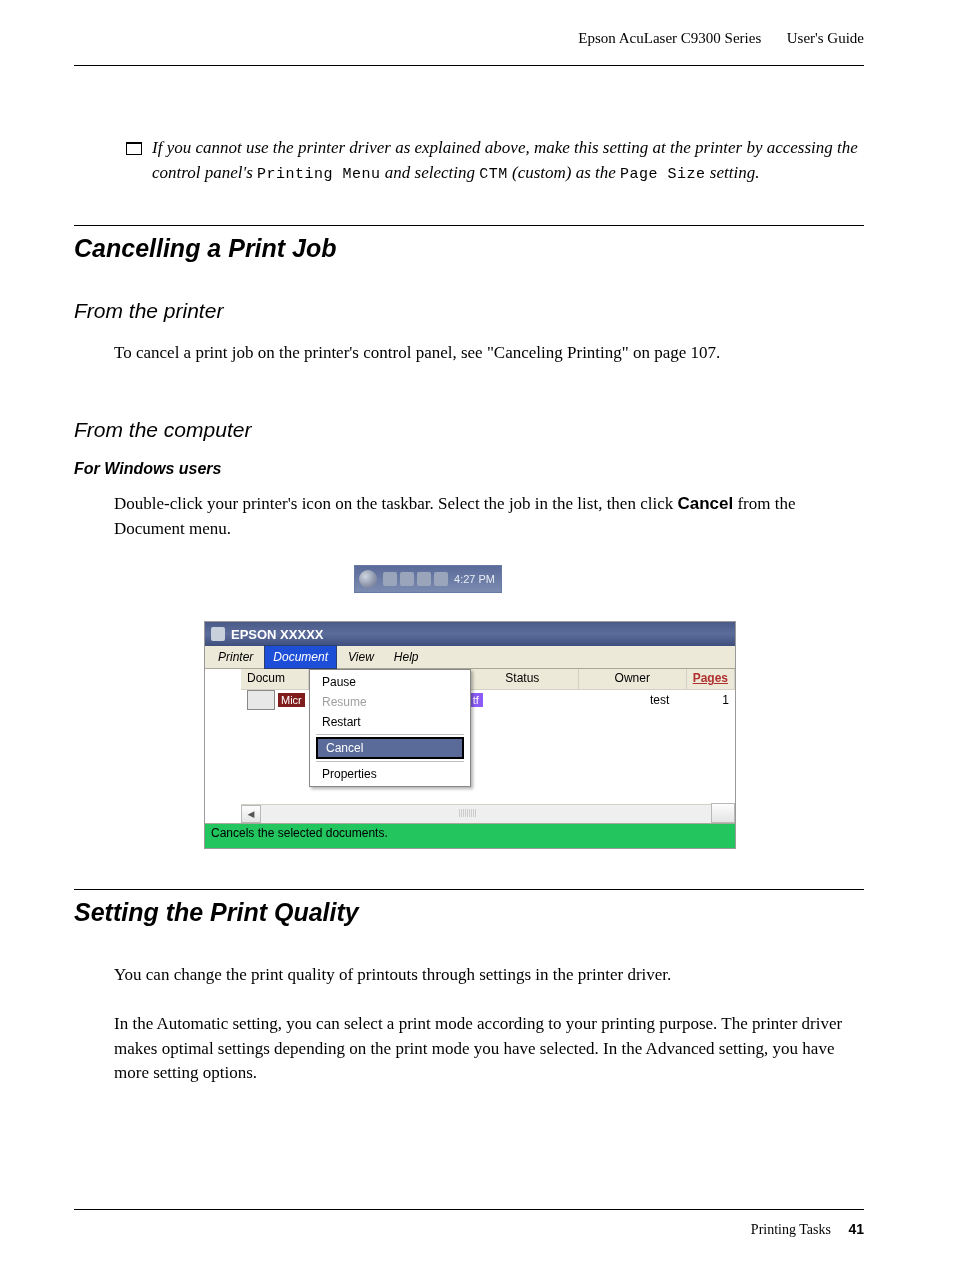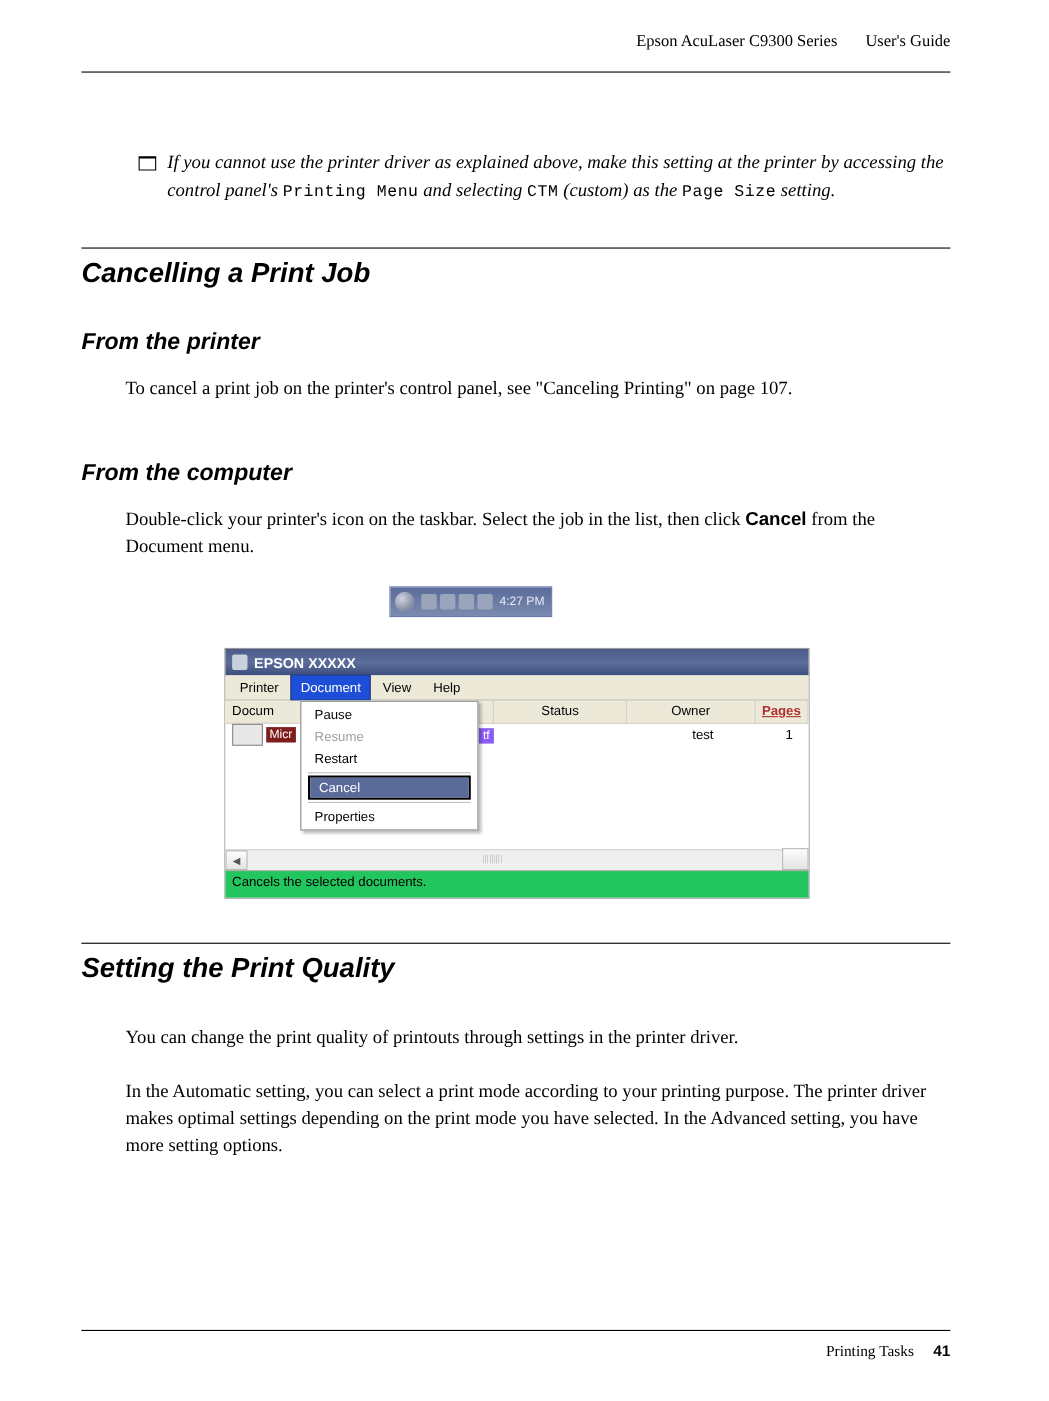--- a/index.html
+++ b/index.html
@@ -67,21 +67,21 @@
     font-family: Verdana, Arial, sans-serif;
     font-weight: bold;
     font-style: italic;
     font-size: 25px;
     margin-top: 8px;
     margin-bottom: 36px;
     margin-left: -40px;
   }
   .h2 {
     font-family: Verdana, Arial, sans-serif;
-    font-weight: bold;
+    font-weight: normal;
     font-style: italic;
     font-size: 21px;
     margin-top: 10px;
     margin-bottom: 18px;
     margin-left: -40px;
   }
   .h3 {
     font-family: Verdana, Arial, sans-serif;
     font-weight: bold;
     font-style: italic;
@@ -170,30 +170,32 @@
     display: flex;
     align-items: center;
     background: #ece9d8;
     border-bottom: 1px solid #aca899;
     padding-left: 4px;
     gap: 2px;
   }
   .menubar span {
     padding: 4px 8px;
     border: 1px solid transparent;
+    font-style: italic;
   }
   .menubar .sel {
     background: #1d4ed8;
     color: #fff;
     border: 1px solid #2d3e6c;
   }
   .pw-body {
     position: relative;
     height: 154px;
     background: #fff;
+    margin-left: 36px;
   }
   .col-headers {
     display: flex;
     height: 20px;
     background: #ece9d8;
     border-bottom: 1px solid #d4d0c8;
   }
   .col-headers div {
     border-right: 1px solid #d4d0c8;
     padding: 2px 6px;
@@ -363,20 +365,21 @@
     <div class="section-rule"></div>
     <div class="h1">Cancelling a Print Job</div>
 
     <div class="h2">From the printer</div>
     <div class="body-text">To cancel a print job on the printer's control panel, see "Canceling Printing" on page 107.</div>
 
     <div style="height:18px"></div>
 
     <div class="h2">From the computer</div>
 
+    <div class="h3">For Windows users</div>
     <div class="body-text">
       <span>Double-click your printer's icon on the taskbar. Select the job in the list, then click </span><span class="bold-sans">Cancel</span><span> from the Document menu.</span>
     </div>
 
     <div class="figures">
 
       <div class="tray-figure">
         <div class="tray-circle"></div>
         <div class="tray-icons">
           <div class="tray-icon"></div>

